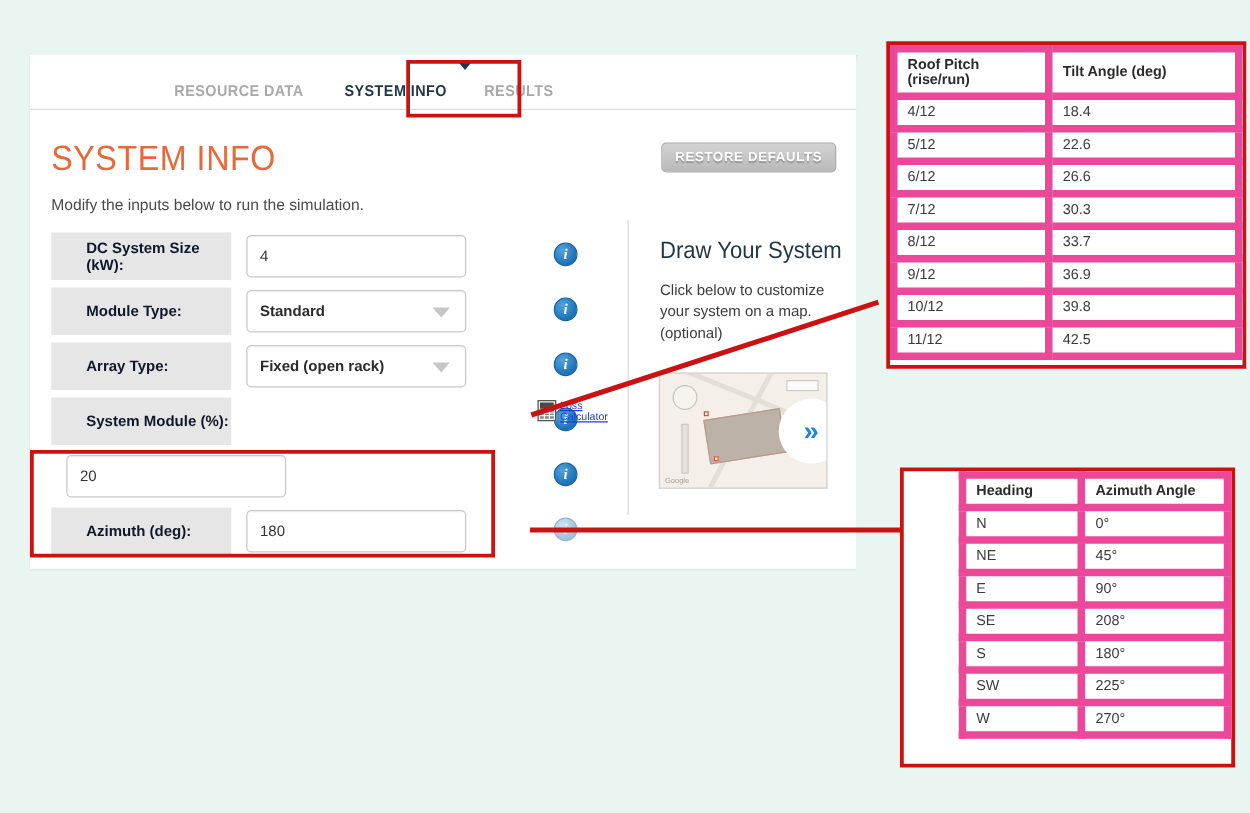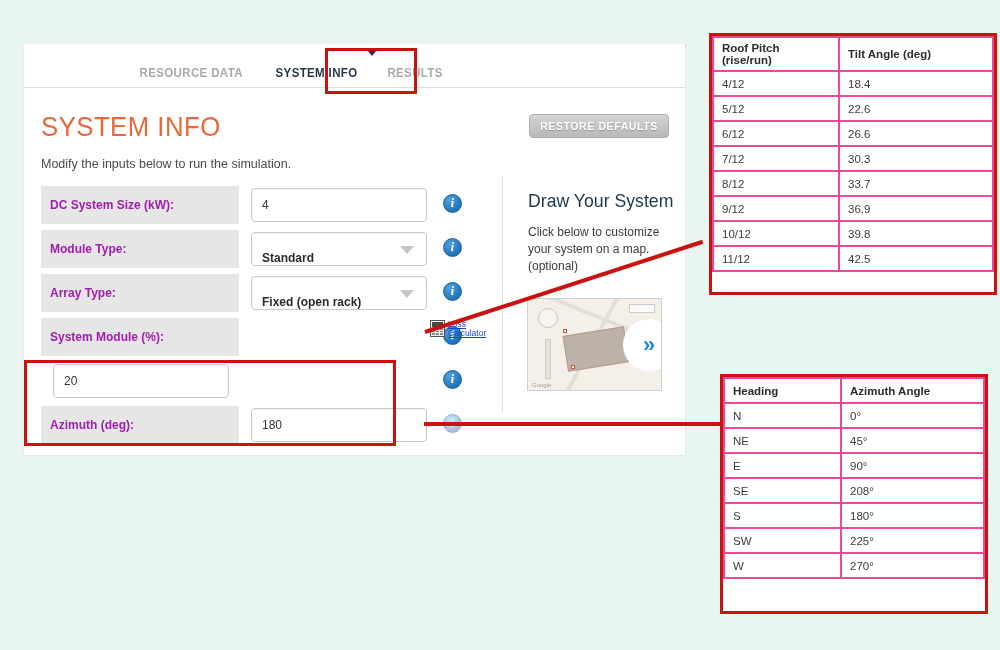--- a/index.html
+++ b/index.html
@@ -74,32 +74,32 @@
     border: 1px solid #adadad; border-radius: 4px;
     color: #ffffff; font-size: 10.5px; font-weight: 700; letter-spacing: .6px;
     display: flex; align-items: center; justify-content: center;
     text-shadow: 0 1px 1px rgba(0,0,0,.25);
   }
 
   
   .form { position: absolute; left: 41px; top: 186px; width: 390px; }
   .frow { display: flex; align-items: center; height: 38px; margin-bottom: 6px; position: relative; }
   .flabel {
-    width: 198px; height: 38px; background: #e6e6e6;
-    display: flex; align-items: center; padding-left: 9px;
-    font-size: 12px; font-weight: 700; color: #a21caf;
+    width: 144px; height: 38px; background: #e6e6e6;
+    display: flex; align-items: center; padding-left: 28px;
+    font-size: 12px; font-weight: 700; color: #0f172a;
   }
   .fctl {
     width: 176px; height: 34px; margin-left: 12px;
     background: #ffffff; border: 1px solid #c9c9c9; border-radius: 4px;
     display: flex; align-items: center; padding: 0 10px;
     font-size: 12px; color: #333; position: relative;
     box-shadow: inset 0 1px 1px rgba(0,0,0,.04);
   }
-  .fctl.select { font-weight: 700; color: #2b2b2b; align-items: flex-end; }
+  .fctl.select { font-weight: 700; color: #2b2b2b; }
   .caret-dn {
     position: absolute; right: 12px; top: 13px;
     width: 0; height: 0;
     border-left: 7px solid transparent; border-right: 7px solid transparent;
     border-top: 8px solid #c6c6c6;
   }
 
   
   .info-i {
     position: absolute; left: 402px; top: 8px;
@@ -170,21 +170,21 @@
   }
 
   
   .red-box { position: absolute; border: 3px solid #cc1111; pointer-events: none; }
   .red-line { position: absolute; background: #cc1111; }
 
   
   .ref-table-wrap { position: absolute; border: 3px solid #cc1111; background: #ffffff; }
   table.ref { border-collapse: collapse; width: 100%; background: #fff; }
   table.ref td, table.ref th {
-    border: 2px solid #ec4899; padding: 4px 8px;
+    border: 6px solid #ec4899; padding: 4px 8px;
     font-size: 11.5px; color: #3b3b3b; text-align: left; font-weight: 400;
     height: 25px;
   }
   table.ref th { font-weight: 700; color: #2b2b2b; }
   table.ref .c0 { width: 45%; }
 </style>
 </head>
 <body>
 
 <div id="root">
@@ -337,21 +337,21 @@
             <td>39.8</td>
           </tr>
           <tr>
             <td class="c0">11/12</td>
             <td>42.5</td>
           </tr>
         </tbody>
     </table>
   </div>
 
-  <div class="ref-table-wrap" style="left:720px;top:374px;width:268px;height:240px;">
+  <div class="ref-table-wrap" style="left:720px;top:374px;width:268px;height:240px;padding-left:44px;">
     <table class="ref">
       <thead>
         <tr>
           <th class="c0">Heading</th>
           <th>Azimuth Angle</th>
         </tr>
       </thead>
       <tbody>
           <tr>
             <td class="c0">N</td>

